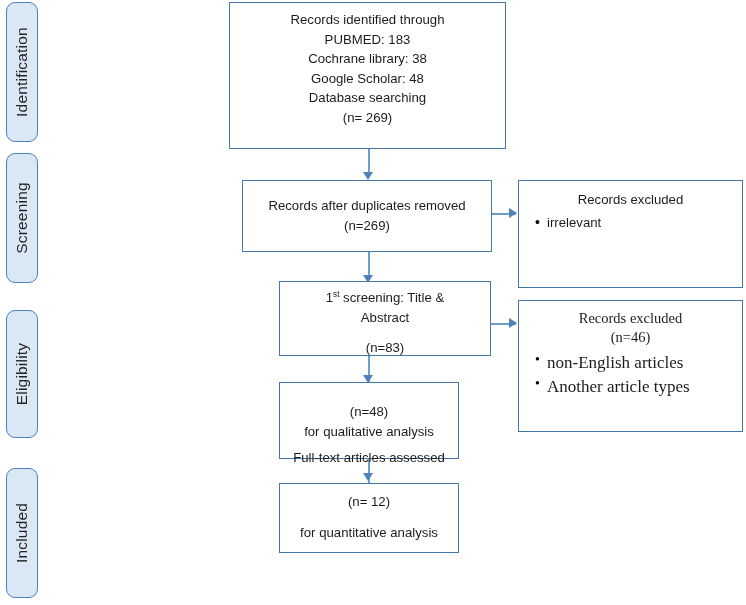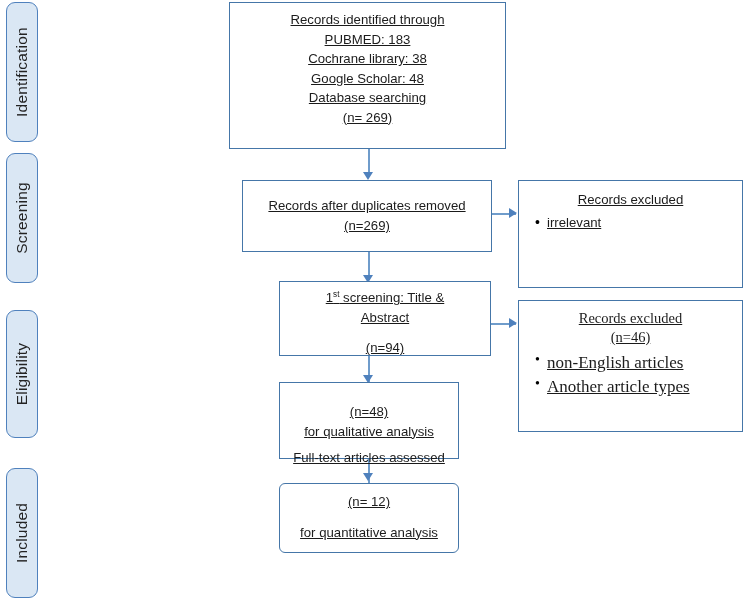--- a/index.html
+++ b/index.html
@@ -47,21 +47,20 @@
 
   
   .box {
     position: absolute;
     box-sizing: border-box;
     background: #ffffff;
     border: 1.7px solid #4576a8;
     display: flex;
     flex-direction: column;
     justify-content: center;
-    text-decoration: underline;
   }
   .box.topalign { justify-content: flex-start; }
 
   .line {
     display: block;
     text-align: center;
     font-size: 13.2px;
     line-height: 1.48;
     color: #1c1c1c;
     white-space: nowrap;
@@ -175,30 +174,30 @@
   </div>
 
   <div class="box" style="left:242px; top:180px; width:250px; height:72px;">
     <span class="line">Records after duplicates removed</span>
     <span class="line">(n=269)</span>
   </div>
 
   <div class="box topalign" style="left:279px; top:281px; width:212px; height:75px; padding-top:6px;">
     <span class="line"><span>1</span><sup>st</sup><span> screening: Title &amp;</span></span>
     <span class="line">Abstract</span>
-    <span class="line gap-top">(n=94)</span>
+    <span class="line gap-top">(n=83)</span>
   </div>
 
   <div class="box topalign" style="left:279px; top:382px; width:180px; height:77px; padding-top:19px;">
     <span class="line">(n=48)</span>
     <span class="line">for qualitative analysis</span>
     <span class="line gap-top-sm">Full-text articles assessed</span>
   </div>
 
-  <div class="box topalign" style="left:279px; top:483px; width:180px; height:70px; padding-top:8px;border-radius:6px;">
+  <div class="box topalign" style="left:279px; top:483px; width:180px; height:70px; padding-top:8px;">
     <span class="line">(n= 12)</span>
     <span class="line gap-top">for quantitative analysis</span>
   </div>
 
   <div class="box topalign" style="left:518px; top:180px; width:225px; height:108px; padding-top:9px;">
     <span class="line">Records excluded</span>
     <ul class="bullets">
       <li>irrelevant</li>
     </ul>
   </div>

